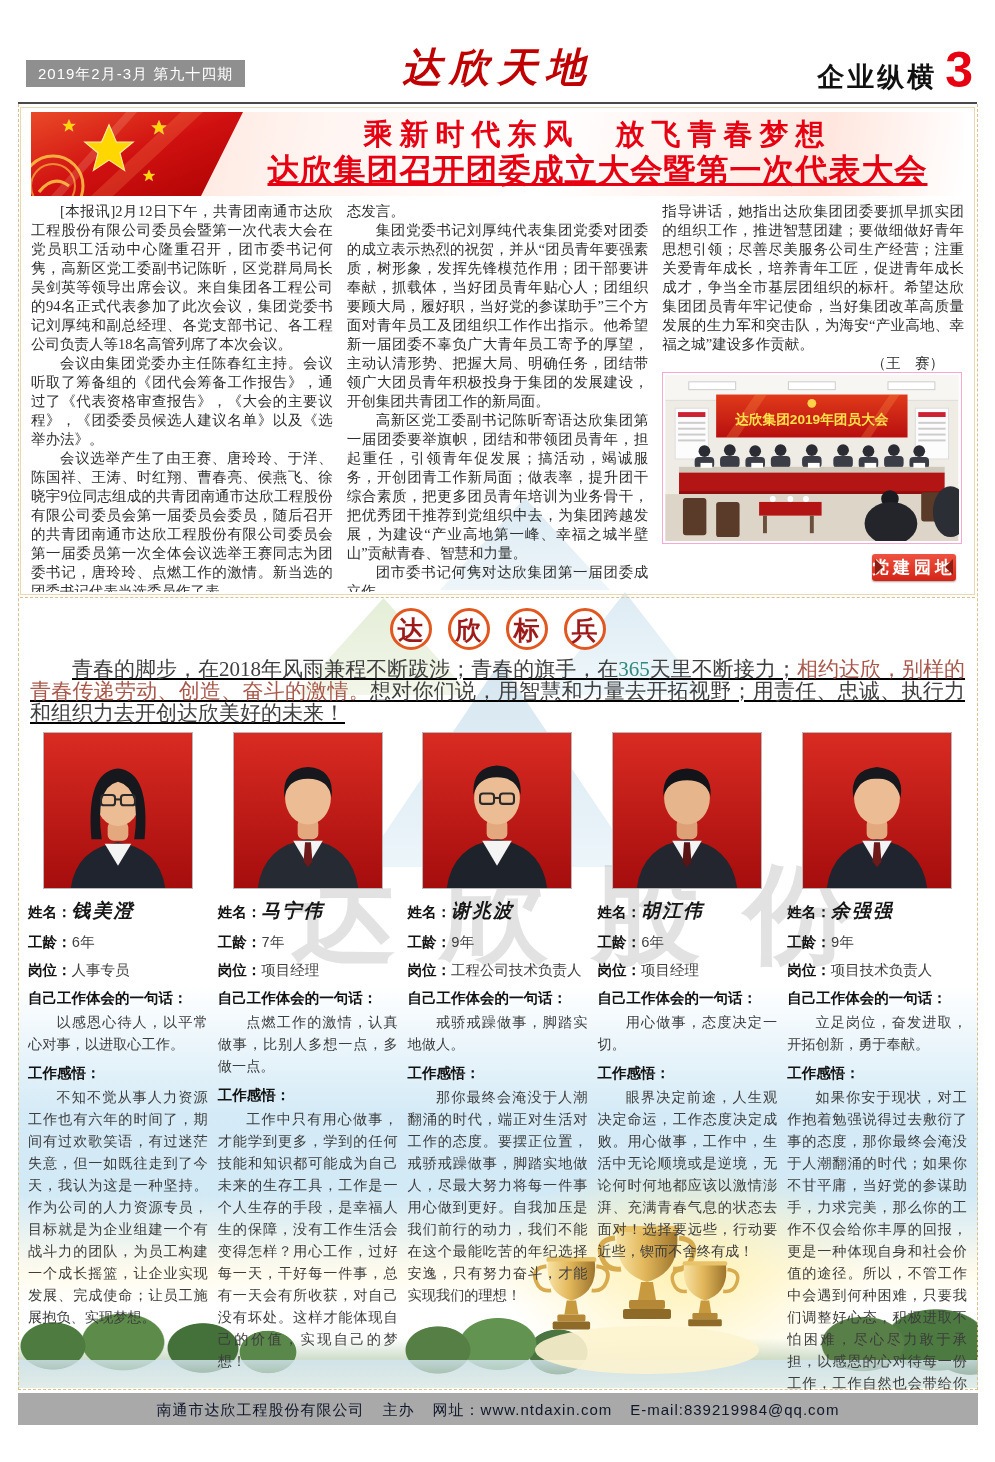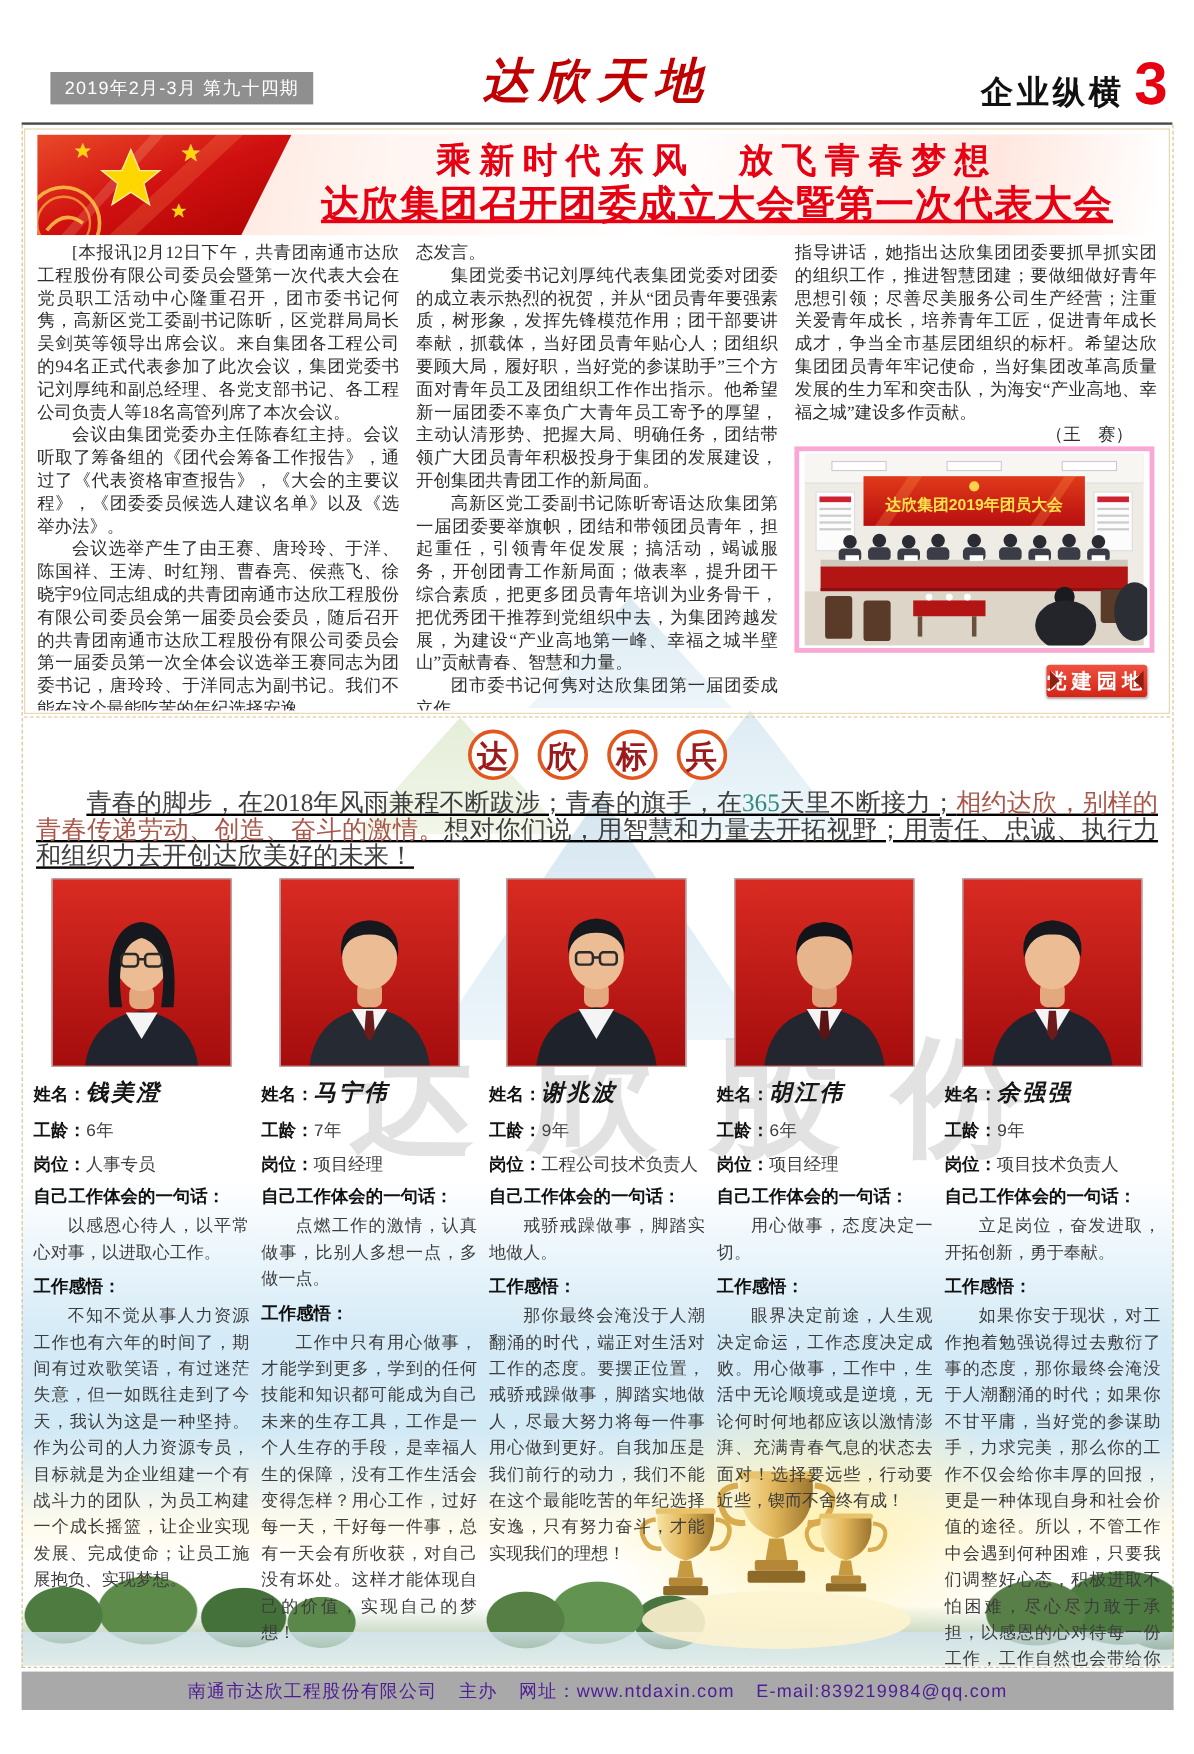--- a/index.html
+++ b/index.html
@@ -32,42 +32,42 @@
   .tri-art   { left:440px; top:498px; width:170px; height:92px; background:linear-gradient(#c3dcea,#e2eff6); opacity:.6; }
   .tri-green { left:296px; top:598px; width:175px; height:97px; background:linear-gradient(#cfe0b8,#e6efd8); opacity:.55; }
   .tri-blue1 { left:545px; top:592px; width:160px; height:103px; background:linear-gradient(#bcd7e7,#def0f8); opacity:.5; }
   .tri-blue2 { left:362px; top:662px; width:276px; height:205px; background:linear-gradient(#b3d1e3,#dcedf6); opacity:.55; }
   .wm { position:absolute; left:288px; top:842px; font-size:108px; font-weight:bold; letter-spacing:44px;
         color:rgba(125,125,125,.22); white-space:nowrap; font-family:"Liberation Serif",serif; }
 
   
   .header { position:relative; height:102px; z-index:1; }
   .issue-bar { position:absolute; left:6px; top:60px; background:#8f8f8f; color:#fff;
-               font:15px/1 "Liberation Sans","DejaVu Sans",sans-serif; padding:6px 12px; letter-spacing:1px;margin-left:16px; }
+               font:15px/1 "Liberation Sans","DejaVu Sans",sans-serif; padding:6px 12px; letter-spacing:1px; }
   .masthead { position:absolute; left:50%; transform:translateX(-50%); top:48px; color:#c00000;
               font:bold italic 40px/1 "Liberation Serif",serif; letter-spacing:8px; }
   .section-wrap { position:absolute; right:2px; top:48px; display:flex; align-items:flex-end; gap:8px; }
   .section-name { font:bold 27px/1.1 "Liberation Sans",sans-serif; color:#111; letter-spacing:3px; }
   .page-num { font:bold 50px/0.9 "Liberation Sans",sans-serif; color:#e60012; }
   .header-rule { height:2px; background:#4a4a4a; margin:0 -2px; }
 
   
   .article-box { position:relative; z-index:1; margin-top:3px; border:1px solid #ead8b2; padding:4px 10px 2px; }
   .banner { position:relative; height:84px; background:linear-gradient(100deg,#ffd9cc 0%,#fff4f0 30%,#ffffff 55%,#ffe7df 85%,#fff 100%); overflow:hidden;padding-left:24px; }
   .party-graphic { position:absolute; left:0; top:0; width:212px; height:84px; }
   .titles { position:absolute; left:200px; right:0; top:0; bottom:0; display:flex; flex-direction:column; justify-content:center; text-align:center; }
   .t1 { font:bold 29px/1.15 "Liberation Sans","DejaVu Sans",sans-serif; color:#e60012; letter-spacing:7px; }
   .t2 { font:bold 32px/1.2 "Liberation Sans","DejaVu Sans",sans-serif; color:#e60012; letter-spacing:1px;text-decoration:underline; }
   .article-body { display:flex; gap:14px; margin-top:6px; height:390px; overflow:hidden; }
   .col { flex:1; font-size:14.5px; line-height:19px; color:#2e2e2e; text-align:justify; }
   .col p { text-indent:2em; }
   .col p.noind { text-indent:0; }
   .col3 { position:relative; }
   .byline { text-align:right; padding-right:20px; text-indent:0 !important; }
-  .photo-wrap { position:absolute; left:0; right:2px; top:170px; height:172px; background:#fff; border:4px solid #f9a8d4; padding:2px; }
+  .photo-wrap { position:absolute; left:0; right:2px; top:170px; height:172px; background:#fff; border:1px solid #f9a8d4; padding:2px; }
   .photo-wrap svg { width:100%; height:100%; display:block; }
   .caption-badge { position:absolute; right:8px; top:352px; background:linear-gradient(#ef5140,#d32517); color:#fff;
                    font:bold 17px/1 "Liberation Sans",sans-serif; letter-spacing:4px; padding:5px 0; border-radius:3px;
                    box-shadow:0 1px 2px rgba(0,0,0,.35); }
   .caption-badge::before { content:""; position:absolute; left:3px; top:5px; border-top:8px solid transparent; border-bottom:8px solid transparent; border-left:8px solid #8c1f12; }
   .caption-badge::after  { content:""; position:absolute; right:3px; top:5px; border-top:8px solid transparent; border-bottom:8px solid transparent; border-right:8px solid #8c1f12; }
 
   
   .model-section { position:relative; z-index:1; border-top:1px dashed #d9c08f; margin-top:2px; padding:6px 8px 0; height:799px; }
   .badge-row { display:flex; justify-content:center; gap:16px; margin-top:4px; }
@@ -83,21 +83,21 @@
   .frow { margin:9px 0 0; font-family:"Liberation Sans",sans-serif; font-size:14.5px; }
   .flabel { font-weight:bold; color:#111; }
   .fname { font-family:"Liberation Serif",serif; font-style:italic; font-weight:bold; font-size:19px; color:#161616; letter-spacing:2px; }
   .fval { font-family:Liberation Mono, monospace; color:#404040; }
   .plabel { margin:9px 0 3px; font:bold 14.5px/1.3 "Liberation Sans",sans-serif; color:#111; }
   .ptext { font-size:14.2px; line-height:1.55; color:#3d3d3d; text-align:justify; text-indent:2em; }
 
   
   .footer-bar { position:absolute; left:18px; right:17px; top:1393px; height:32px; background:#a9a9a9; z-index:2;
                 display:flex; align-items:center; justify-content:center; gap:18px;
-                color:#4c1d95; font:15px/1 "Liberation Sans","DejaVu Sans",sans-serif; letter-spacing:1px; }
+                color:#0f172a; font:15px/1 "Liberation Sans","DejaVu Sans",sans-serif; letter-spacing:1px; }
   .frame { position:absolute; left:18px; right:17px; top:104px; bottom:72px; border-left:1px dashed #d9c08f; border-right:1px dashed #d9c08f; border-bottom:1px dashed #d9c08f; pointer-events:none; z-index:0; }
 </style>
 </head>
 <body>
 
 <svg width="0" height="0" style="position:absolute" aria-hidden="true">
   <defs>
     <linearGradient id="redbg" x1="0" y1="0" x2="0" y2="1">
         <stop offset="0" stop-color="#d92b22"></stop>
         <stop offset="1" stop-color="#a50d0d"></stop>
@@ -180,21 +180,21 @@
       <div class="titles">
         <div class="t1">乘新时代东风　放飞青春梦想</div>
         <div class="t2">达欣集团召开团委成立大会暨第一次代表大会</div>
       </div>
     </div>
 
     <div class="article-body">
       <div class="col">
         <p>[本报讯]2月12日下午，共青团南通市达欣工程股份有限公司委员会暨第一次代表大会在党员职工活动中心隆重召开，团市委书记何隽，高新区党工委副书记陈昕，区党群局局长吴剑英等领导出席会议。来自集团各工程公司的94名正式代表参加了此次会议，集团党委书记刘厚纯和副总经理、各党支部书记、各工程公司负责人等18名高管列席了本次会议。</p>
         <p>会议由集团党委办主任陈春红主持。会议听取了筹备组的《团代会筹备工作报告》，通过了《代表资格审查报告》，《大会的主要议程》，《团委委员候选人建议名单》以及《选举办法》。</p>
-        <p>会议选举产生了由王赛、唐玲玲、于洋、陈国祥、王涛、时红翔、曹春亮、侯燕飞、徐晓宇9位同志组成的共青团南通市达欣工程股份有限公司委员会第一届委员会委员，随后召开的共青团南通市达欣工程股份有限公司委员会第一届委员第一次全体会议选举王赛同志为团委书记，唐玲玲、于洋同志为副书记。我们不能在这个最能吃苦的年纪选择安逸</p>
+        <p>会议选举产生了由王赛、唐玲玲、于洋、陈国祥、王涛、时红翔、曹春亮、侯燕飞、徐晓宇9位同志组成的共青团南通市达欣工程股份有限公司委员会第一届委员会委员，随后召开的共青团南通市达欣工程股份有限公司委员会第一届委员第一次全体会议选举王赛同志为团委书记，唐玲玲、点燃工作的激情。新当选的团委书记代表当选委员作了表</p>
       </div>
       <div class="col">
         <p class="noind">态发言。</p>
         <p>集团党委书记刘厚纯代表集团党委对团委的成立表示热烈的祝贺，并从“团员青年要强素质，树形象，发挥先锋模范作用；团干部要讲奉献，抓载体，当好团员青年贴心人；团组织要顾大局，履好职，当好党的参谋助手”三个方面对青年员工及团组织工作作出指示。他希望新一届团委不辜负广大青年员工寄予的厚望，主动认清形势、把握大局、明确任务，团结带领广大团员青年积极投身于集团的发展建设，开创集团共青团工作的新局面。</p>
         <p>高新区党工委副书记陈昕寄语达欣集团第一届团委要举旗帜，团结和带领团员青年，担起重任，引领青年促发展；搞活动，竭诚服务，开创团青工作新局面；做表率，提升团干综合素质，把更多团员青年培训为业务骨干，把优秀团干推荐到党组织中去，为集团跨越发展，为建设“产业高地第一峰、幸福之城半壁山”贡献青春、智慧和力量。</p>
         <p>团市委书记何隽对达欣集团第一届团委成立作</p>
       </div>
       <div class="col col3">
         <p class="noind">指导讲话，她指出达欣集团团委要抓早抓实团的组织工作，推进智慧团建；要做细做好青年思想引领；尽善尽美服务公司生产经营；注重关爱青年成长，培养青年工匠，促进青年成长成才，争当全市基层团组织的标杆。希望达欣集团团员青年牢记使命，当好集团改革高质量发展的生力军和突击队，为海安“产业高地、幸福之城”建设多作贡献。</p>
         <p class="byline noind">（王　赛）</p>

